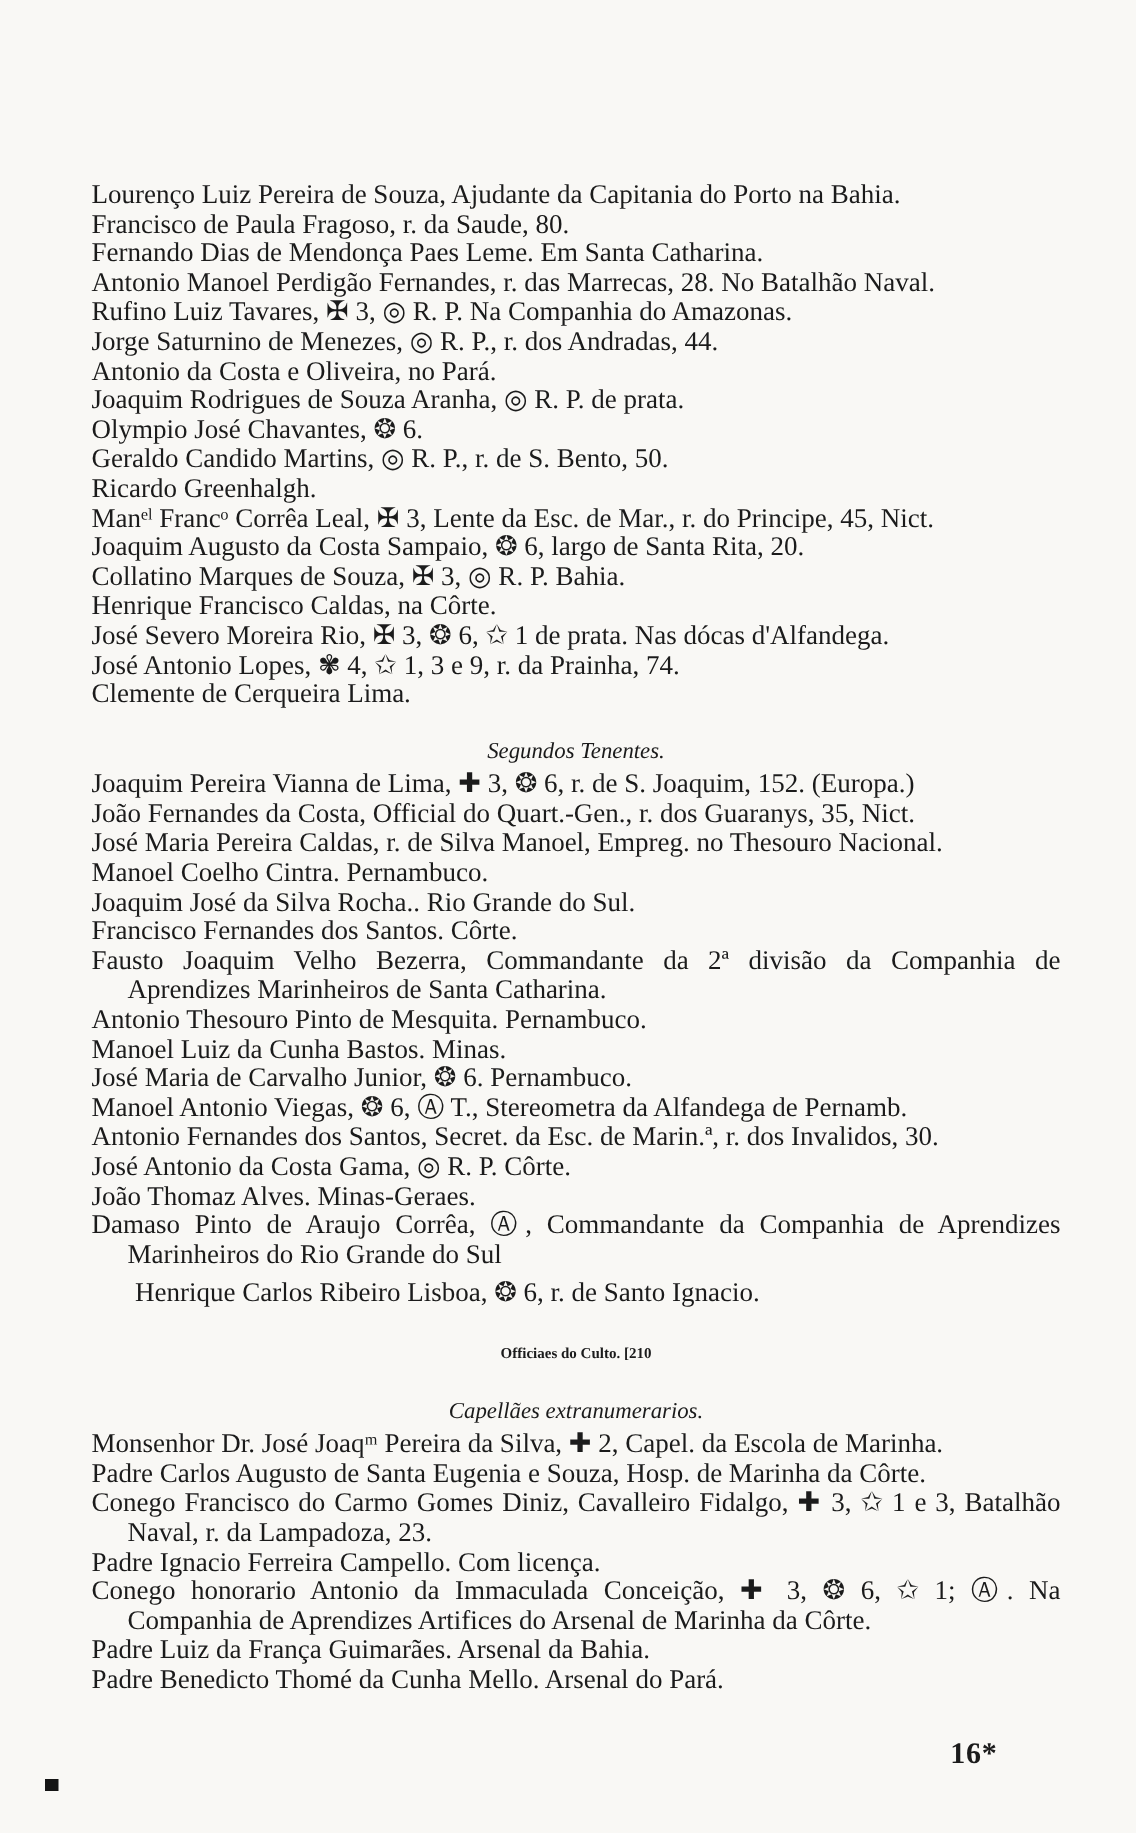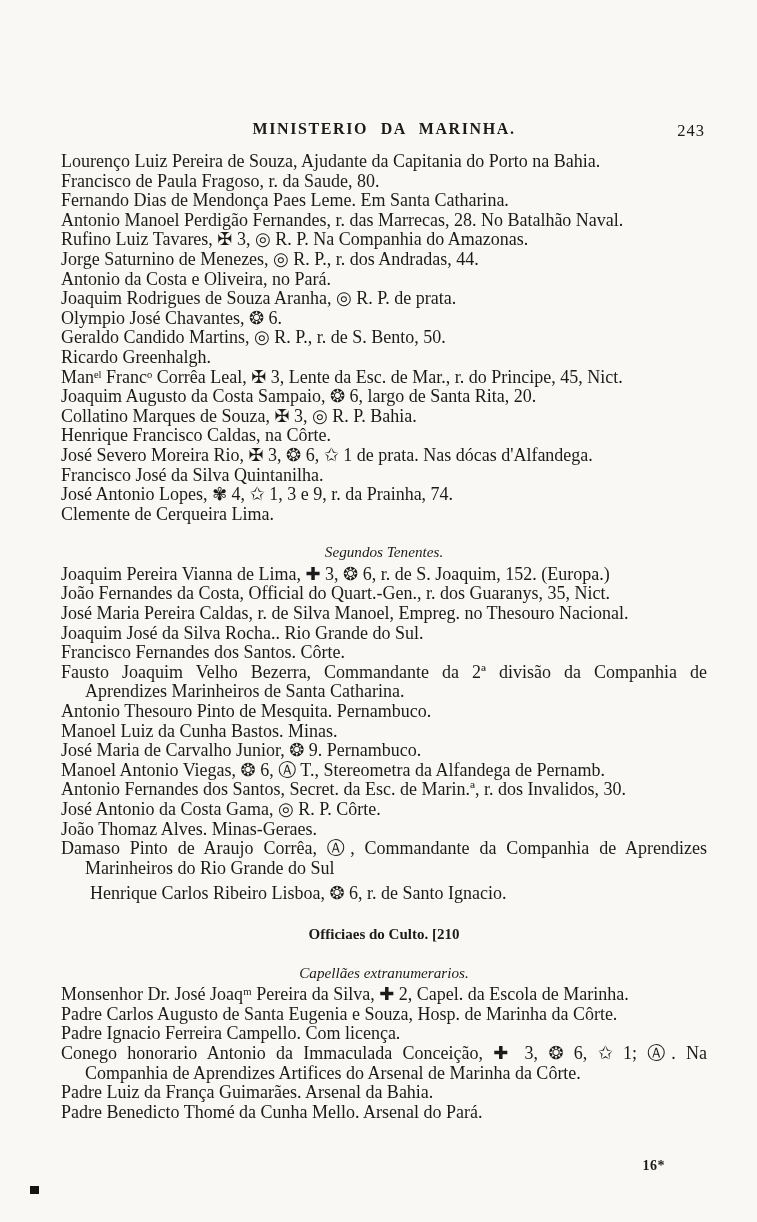--- a/index.html
+++ b/index.html
@@ -48,91 +48,88 @@
   .heading-italic {
     font-style: italic;
     text-align: center;
     font-size: 15.2px;
     line-height: 19.6px;
     margin: 18px 0 3px;
   }
   .heading-bold {
     font-weight: bold;
     text-align: center;
-    font-size: 15px;
+    font-size: 10px;
     line-height: 19.6px;
     margin: 21px 0 5px;
   }
   .gap-before { margin-top: 6px; margin-left: 29px; }
   .footer-mark {
     position: absolute;
     right: 92px;
     top: 1158px;
     font-weight: bold;
-    font-size: 14px;
+    font-size: 20px;
     letter-spacing: 0.5px;
   }
   .ink-blot {
     position: absolute;
     left: 30px;
     top: 1186px;
     width: 9px;
     height: 8px;
     background: #141414;
   }
 </style>
 </head>
 <body>
 
 <main class="page">
-  <div class="header-row">
-    <span class="title">MINISTERIO DA MARINHA.</span>
-    <span class="page-number">243</span>
-  </div>
   <div class="body-lines">
 
   <p class="entry">Lourenço Luiz Pereira de Souza, Ajudante da Capitania do Porto na Bahia.</p>
       <p class="entry">Francisco de Paula Fragoso, r. da Saude, 80.</p>
       <p class="entry">Fernando Dias de Mendonça Paes Leme. Em Santa Catharina.</p>
       <p class="entry">Antonio Manoel Perdigão Fernandes, r. das Marrecas, 28. No Batalhão Naval.</p>
       <p class="entry">Rufino Luiz Tavares, ✠ 3, ◎ R. P. Na Companhia do Amazonas.</p>
       <p class="entry">Jorge Saturnino de Menezes, ◎ R. P., r. dos Andradas, 44.</p>
       <p class="entry">Antonio da Costa e Oliveira, no Pará.</p>
       <p class="entry">Joaquim Rodrigues de Souza Aranha, ◎ R. P. de prata.</p>
       <p class="entry">Olympio José Chavantes, ❂ 6.</p>
       <p class="entry">Geraldo Candido Martins, ◎ R. P., r. de S. Bento, 50.</p>
       <p class="entry">Ricardo Greenhalgh.</p>
       <p class="entry">Manᵉˡ Francᵒ Corrêa Leal, ✠ 3, Lente da Esc. de Mar., r. do Principe, 45, Nict.</p>
       <p class="entry">Joaquim Augusto da Costa Sampaio, ❂ 6, largo de Santa Rita, 20.</p>
       <p class="entry">Collatino Marques de Souza, ✠ 3, ◎ R. P. Bahia.</p>
       <p class="entry">Henrique Francisco Caldas, na Côrte.</p>
       <p class="entry">José Severo Moreira Rio, ✠ 3, ❂ 6, ✩ 1 de prata. Nas dócas d'Alfandega.</p>
-      <p class="entry">Francisco José da Silva Quintanilha.</p>
       <p class="entry">José Antonio Lopes, ✾ 4, ✩ 1, 3 e 9, r. da Prainha, 74.</p>
       <p class="entry">Clemente de Cerqueira Lima.</p>
       <p class="heading-italic">Segundos Tenentes.</p>
       <p class="entry">Joaquim Pereira Vianna de Lima, ✚ 3, ❂ 6, r. de S. Joaquim, 152. (Europa.)</p>
       <p class="entry">João Fernandes da Costa, Official do Quart.-Gen., r. dos Guaranys, 35, Nict.</p>
       <p class="entry">José Maria Pereira Caldas, r. de Silva Manoel, Empreg. no Thesouro Nacional.</p>
+      <p class="entry">Manoel Coelho Cintra. Pernambuco.</p>
       <p class="entry">Joaquim José da Silva Rocha.. Rio Grande do Sul.</p>
       <p class="entry">Francisco Fernandes dos Santos. Côrte.</p>
       <p class="entry">Fausto Joaquim Velho Bezerra, Commandante da 2ª divisão da Companhia de Aprendizes Marinheiros de Santa Catharina.</p>
       <p class="entry">Antonio Thesouro Pinto de Mesquita. Pernambuco.</p>
       <p class="entry">Manoel Luiz da Cunha Bastos. Minas.</p>
-      <p class="entry">José Maria de Carvalho Junior, ❂ 9. Pernambuco.</p>
+      <p class="entry">José Maria de Carvalho Junior, ❂ 6. Pernambuco.</p>
       <p class="entry">Manoel Antonio Viegas, ❂ 6, Ⓐ T., Stereometra da Alfandega de Pernamb.</p>
       <p class="entry">Antonio Fernandes dos Santos, Secret. da Esc. de Marin.ª, r. dos Invalidos, 30.</p>
       <p class="entry">José Antonio da Costa Gama, ◎ R. P. Côrte.</p>
       <p class="entry">João Thomaz Alves. Minas-Geraes.</p>
       <p class="entry">Damaso Pinto de Araujo Corrêa, Ⓐ, Commandante da Companhia de Aprendizes Marinheiros do Rio Grande do Sul</p>
       <p class="entry gap-before">Henrique Carlos Ribeiro Lisboa, ❂ 6, r. de Santo Ignacio.</p>
       <p class="heading-bold">Officiaes do Culto. [210</p>
       <p class="heading-italic">Capellães extranumerarios.</p>
       <p class="entry">Monsenhor Dr. José Joaqᵐ Pereira da Silva, ✚ 2, Capel. da Escola de Marinha.</p>
       <p class="entry">Padre Carlos Augusto de Santa Eugenia e Souza, Hosp. de Marinha da Côrte.</p>
+      <p class="entry">Conego Francisco do Carmo Gomes Diniz, Cavalleiro Fidalgo, ✚ 3, ✩ 1 e 3, Batalhão Naval, r. da Lampadoza, 23.</p>
       <p class="entry">Padre Ignacio Ferreira Campello. Com licença.</p>
       <p class="entry">Conego honorario Antonio da Immaculada Conceição, ✚ 3, ❂ 6, ✩ 1; Ⓐ. Na Companhia de Aprendizes Artifices do Arsenal de Marinha da Côrte.</p>
       <p class="entry">Padre Luiz da França Guimarães. Arsenal da Bahia.</p>
       <p class="entry">Padre Benedicto Thomé da Cunha Mello. Arsenal do Pará.</p>
     </div>
 </main>
 
 <div class="footer-mark">16*</div>
 <div class="ink-blot"></div>
 

